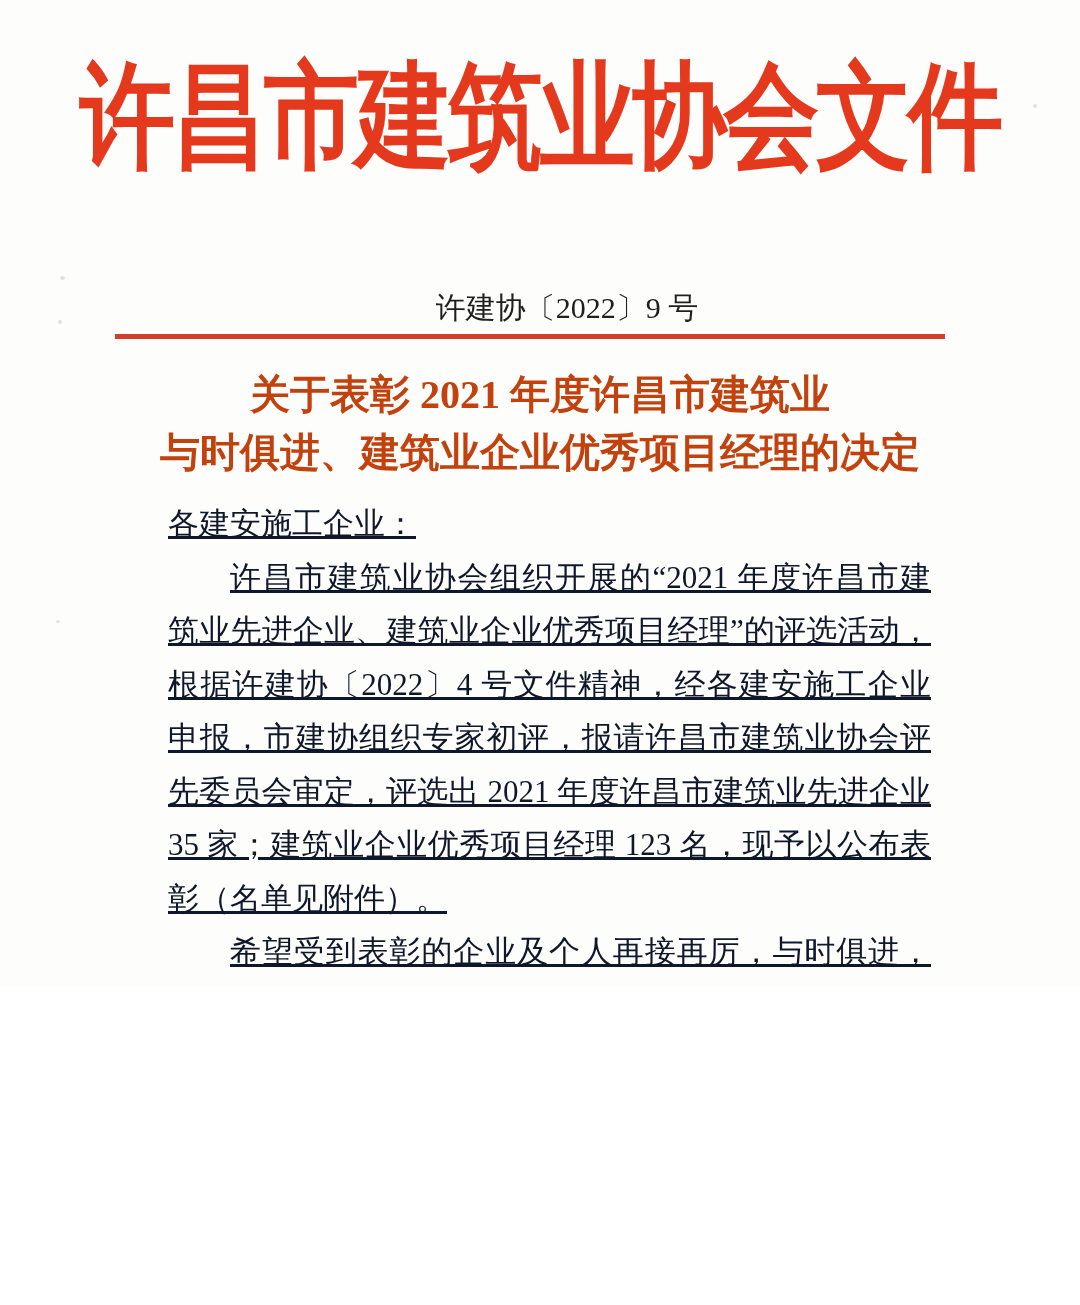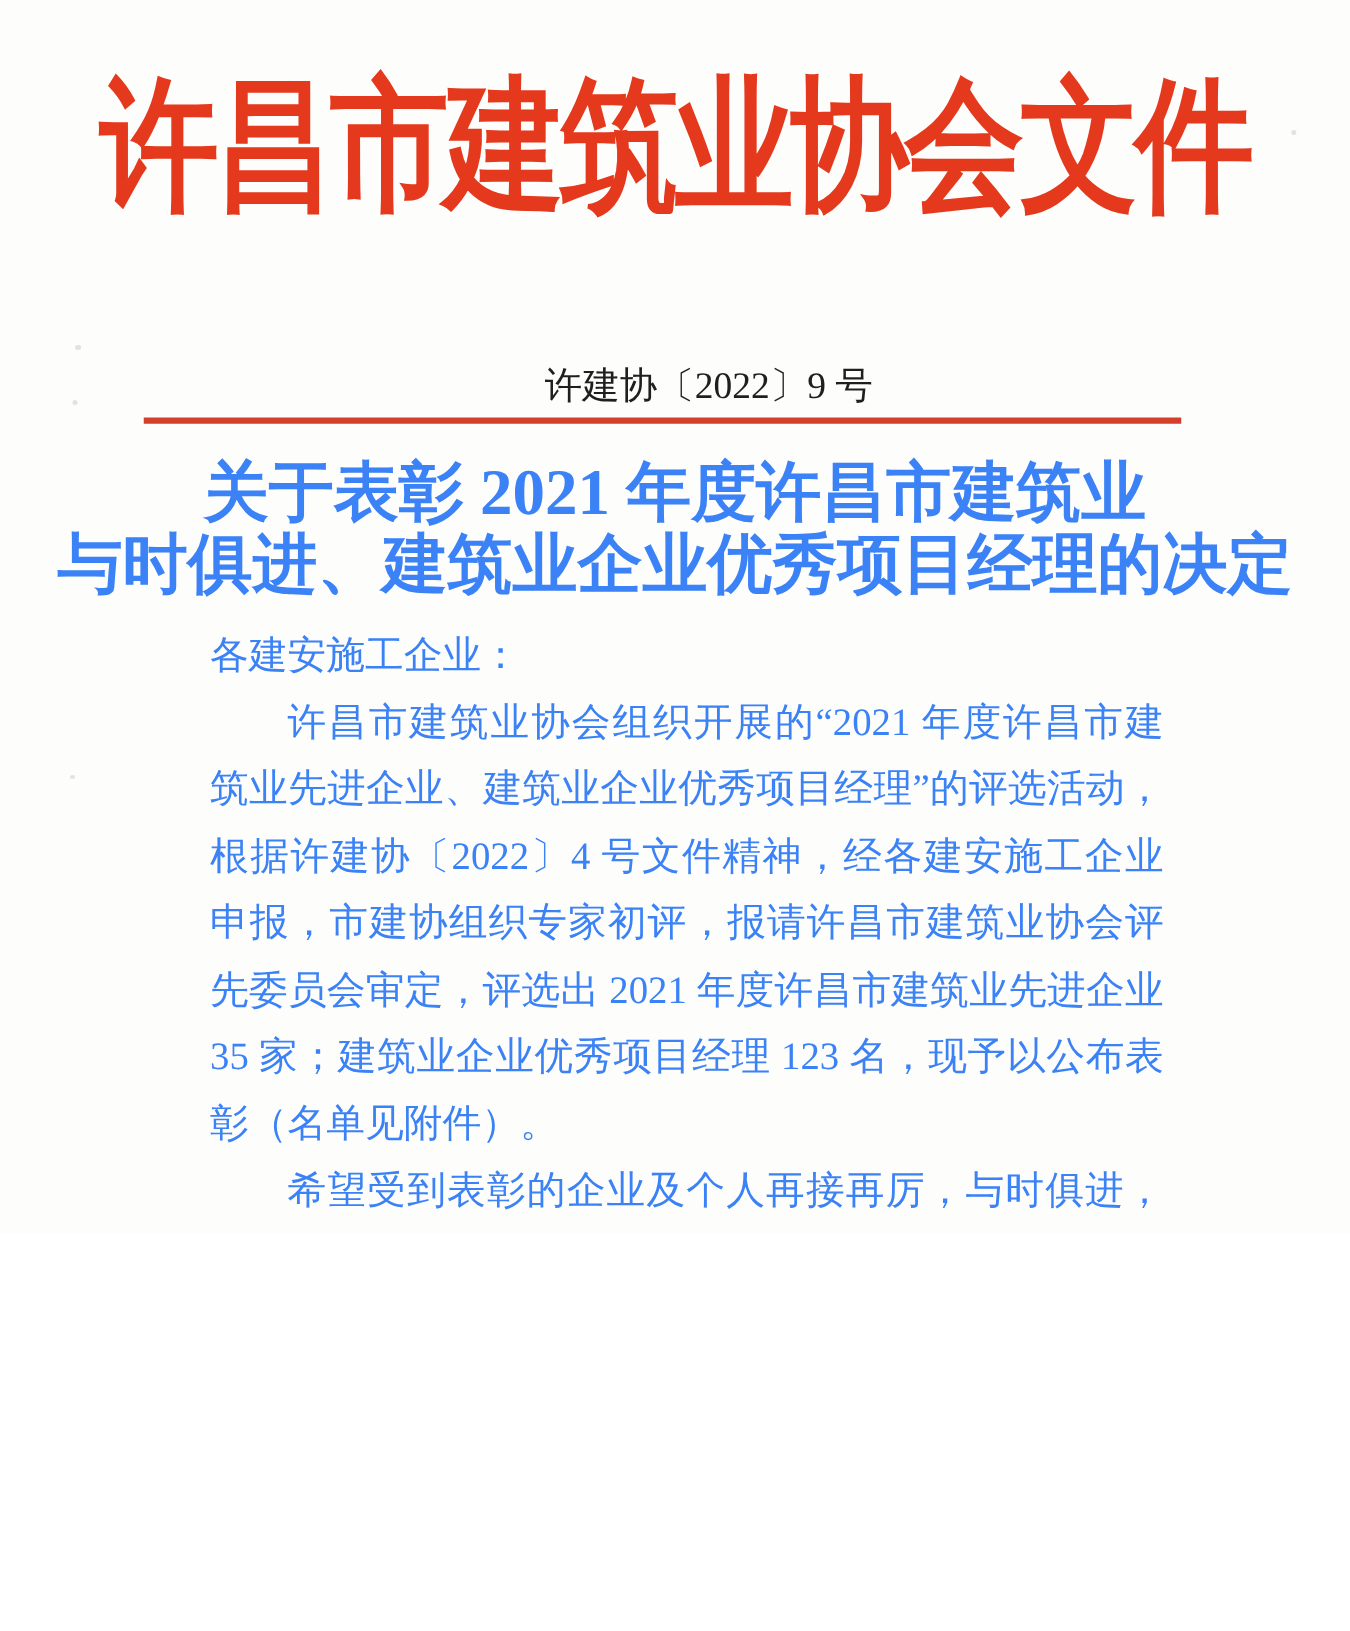--- a/index.html
+++ b/index.html
@@ -13,25 +13,25 @@
     letter-spacing:-3px;line-height:1;white-space:nowrap;
     transform:scaleY(1.22);transform-origin:top center;
   }
   .doc-number{
     position:absolute;top:288px;left:0;width:100%;text-align:center;
     font-size:30px;color:#1f1f1f;transform:translateX(27px);white-space:nowrap;
   }
   .red-rule{position:absolute;top:334px;left:115px;width:830px;height:5px;background:#d2402c;}
   .doc-title{
     position:absolute;top:366px;left:0;width:100%;text-align:center;
-    font-size:52px;font-weight:bold;color:#3b82f6;line-height:58px;
+    font-size:40px;font-weight:bold;color:#c2410c;line-height:58px;
   }
   .body-block{
     position:absolute;top:497px;left:168px;width:763px;
-    font-size:31px;line-height:53.5px;color:#3b82f6;text-align:justify;
+    font-size:31px;line-height:53.5px;color:#0f172a;text-align:justify;text-decoration:underline;
   }
   .body-block p{margin:0;}
   .para{text-indent:2em;}
   .seal{position:absolute;left:607px;top:1024px;mix-blend-mode:multiply;opacity:.9;}
   .seal .ring-char{font-size:30px;font-weight:bold;fill:#d8543f;}
   .seal .code{font-size:11px;letter-spacing:3.5px;fill:#d8543f;}
   .sign-date{
     position:absolute;left:633px;top:1120px;font-size:30px;color:#7f1d1d;
     white-space:nowrap;letter-spacing:1px;
   }

